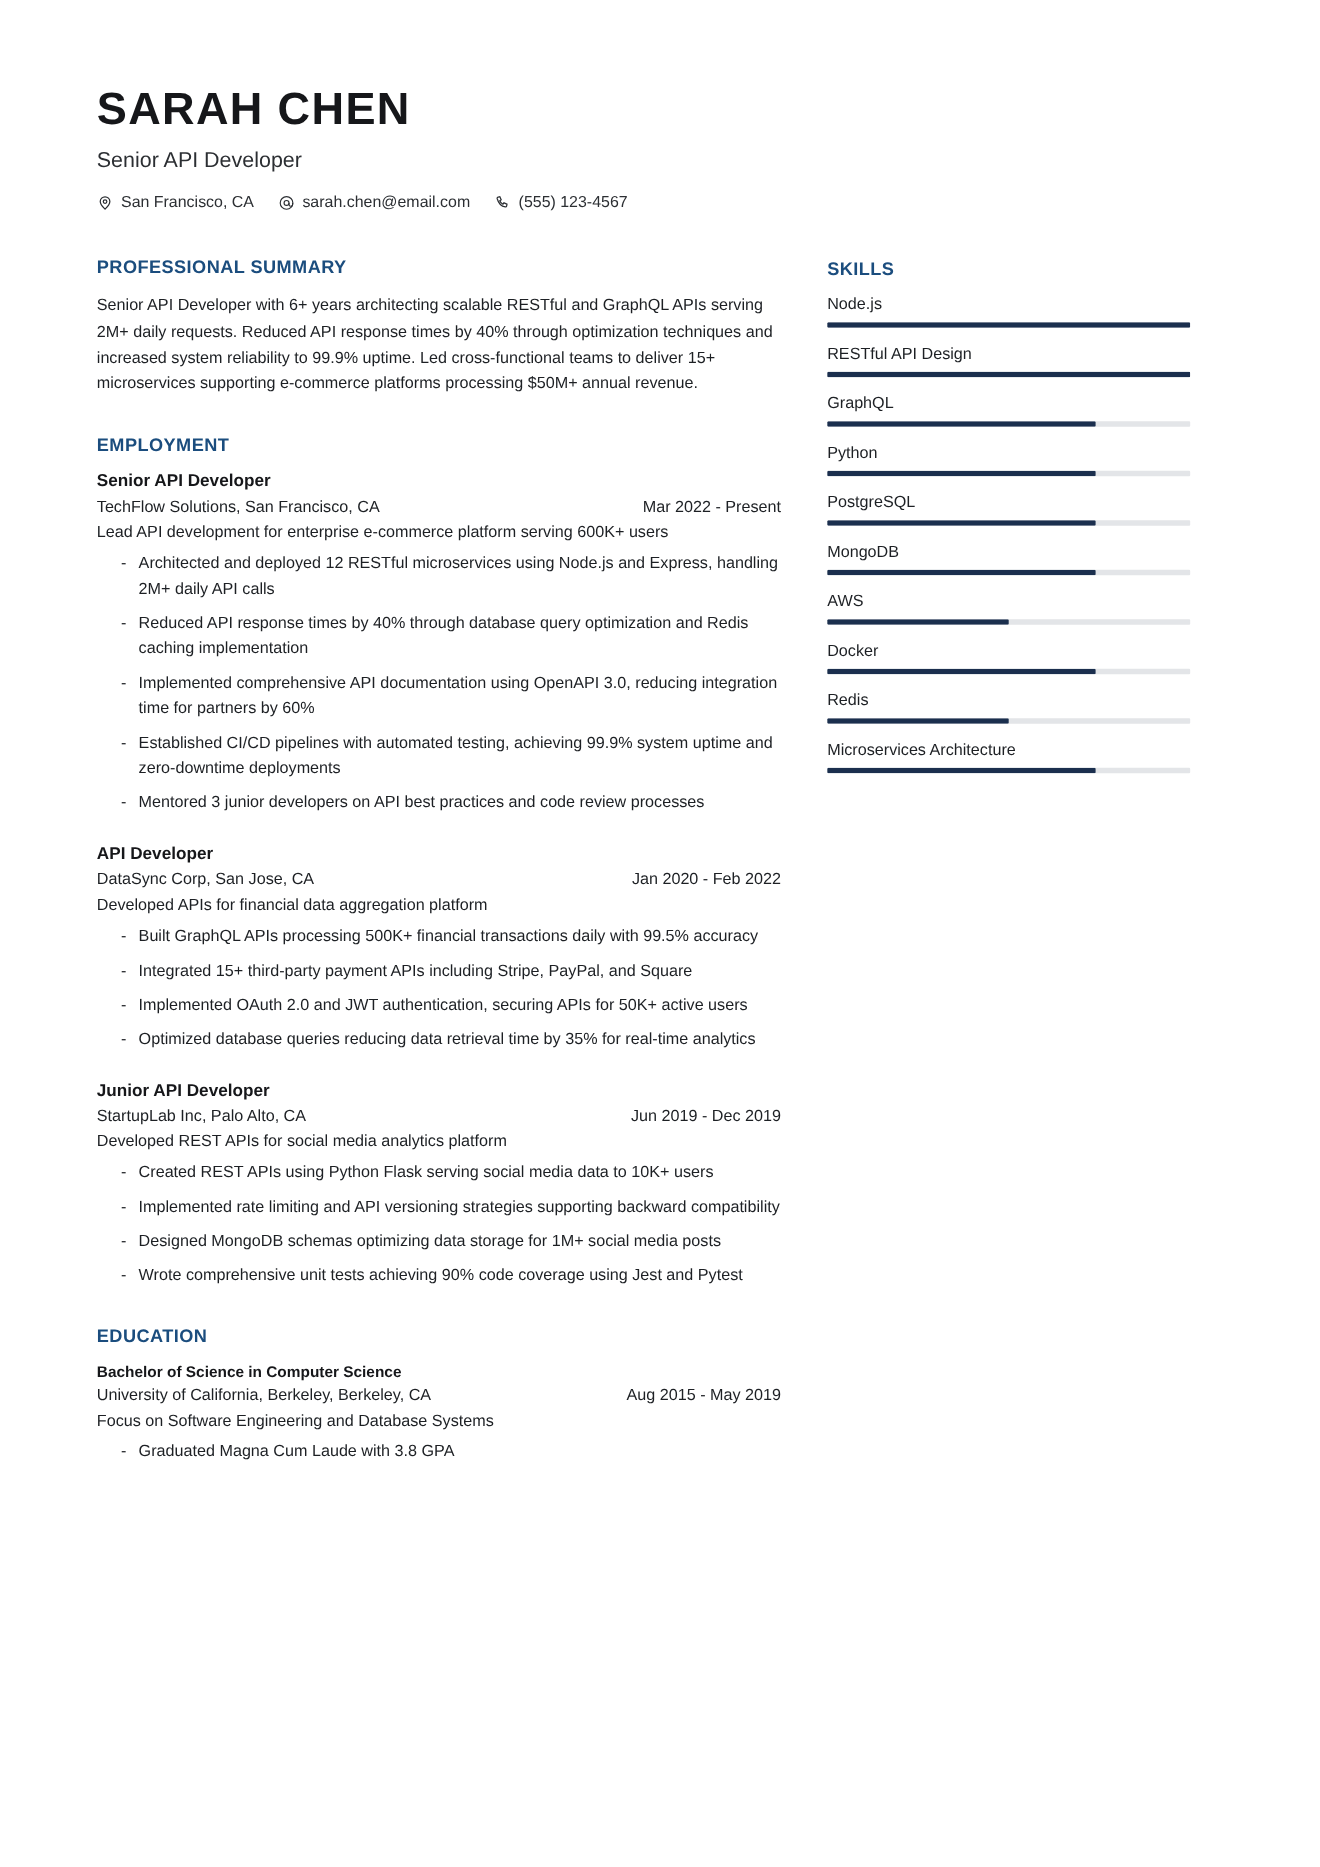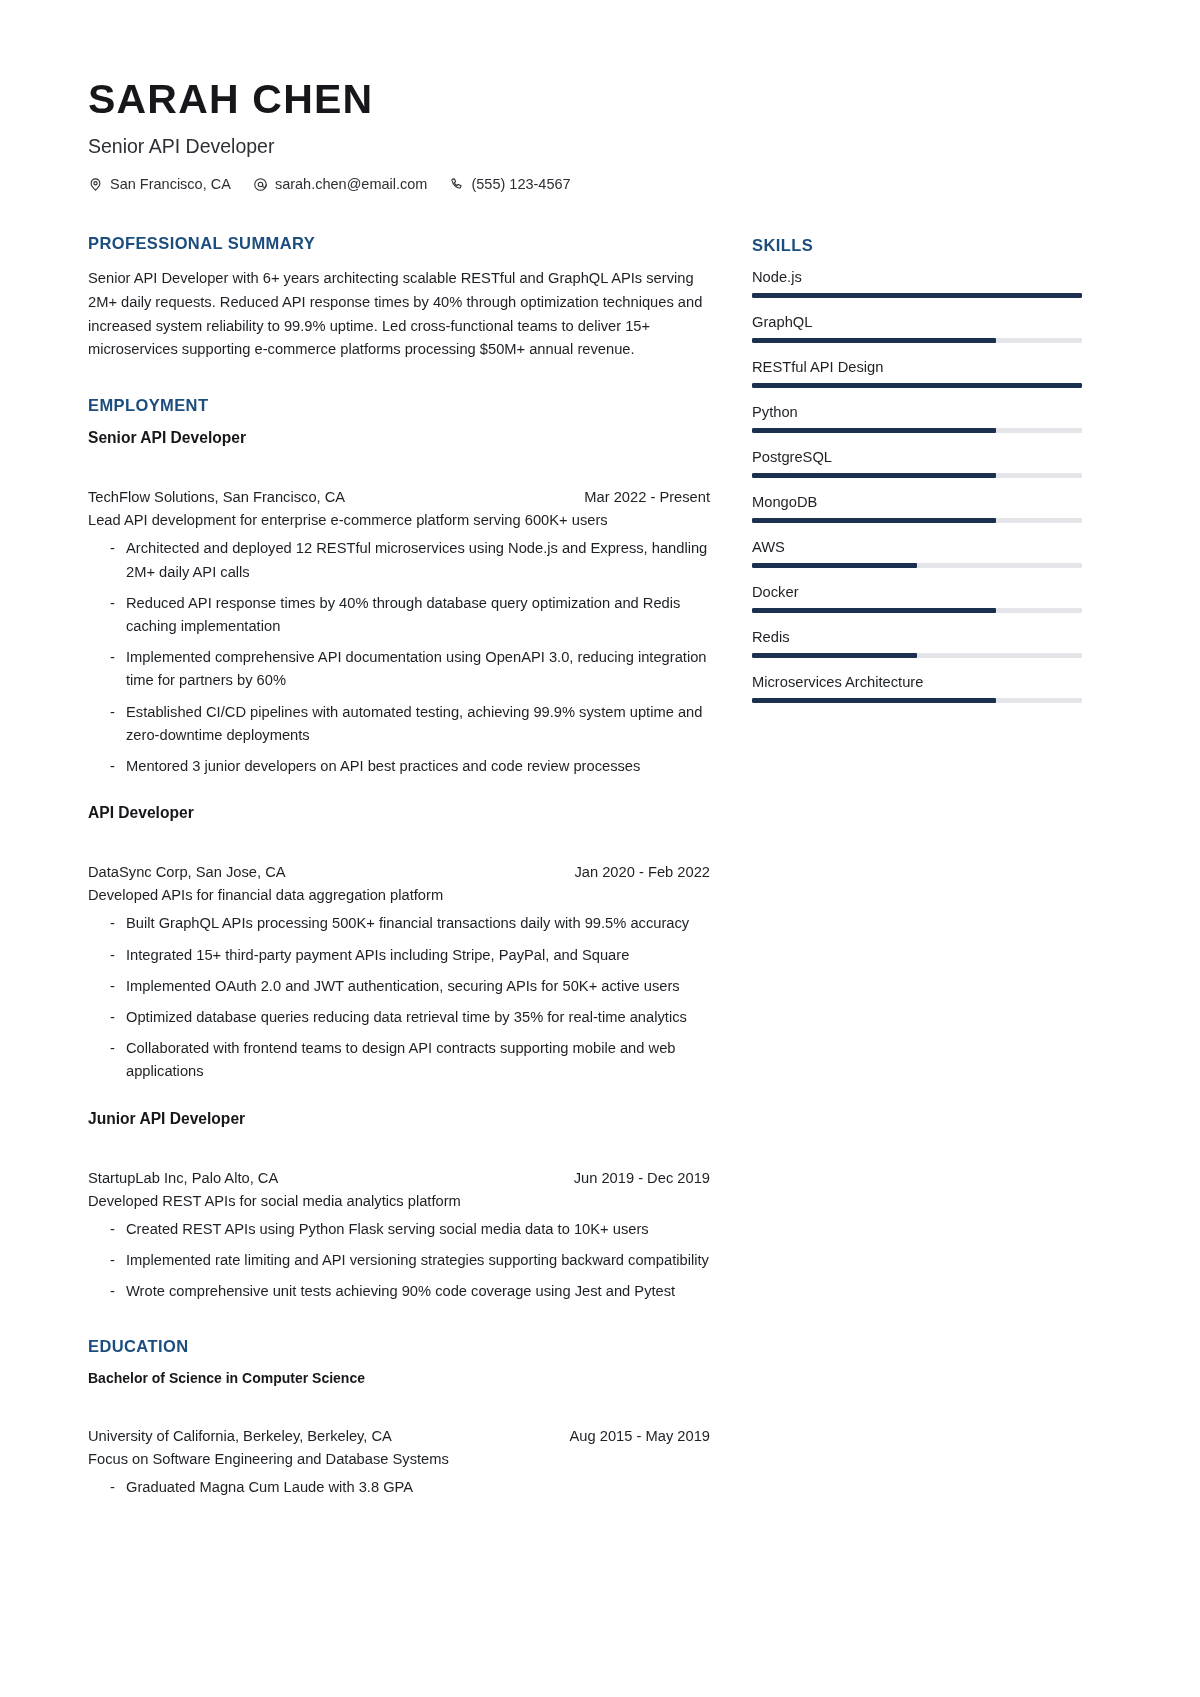--- a/index.html
+++ b/index.html
@@ -91,21 +91,21 @@
   .job-line {
     display: flex;
     justify-content: space-between;
     align-items: baseline;
     font-size: 14.7px;
     color: #1d2024;
     margin-bottom: 4px;
     gap: 28px;
   }
   .job-company { }
-  .job-dates { white-space: nowrap; margin-top: 36px; }
+  .job-dates { white-space: nowrap; }
   .job-desc {
     font-size: 14.7px;
     color: #1d2024;
     margin: 0 0 6px 0;
     line-height: 1.5;
   }
   ul.bullets {
     list-style: none;
     margin: 0;
     padding: 0 0 0 22px;
@@ -229,34 +229,34 @@
           <div class="job-line">
             <span class="job-company">DataSync Corp, San Jose, CA</span>
             <span class="job-dates">Jan 2020 - Feb 2022</span>
           </div>
           <p class="job-desc">Developed APIs for financial data aggregation platform</p>
           <ul class="bullets">
             <li>Built GraphQL APIs processing 500K+ financial transactions daily with 99.5% accuracy</li>
             <li>Integrated 15+ third-party payment APIs including Stripe, PayPal, and Square</li>
             <li>Implemented OAuth 2.0 and JWT authentication, securing APIs for 50K+ active users</li>
             <li>Optimized database queries reducing data retrieval time by 35% for real-time analytics</li>
-            <li>Collaborated with frontend teams to design API contracts supporting mobile and web applications</li>
           </ul>
         </div>
 
         <div class="job">
           <div class="job-role">Junior API Developer</div>
           <div class="job-line">
             <span class="job-company">StartupLab Inc, Palo Alto, CA</span>
             <span class="job-dates">Jun 2019 - Dec 2019</span>
           </div>
           <p class="job-desc">Developed REST APIs for social media analytics platform</p>
           <ul class="bullets">
             <li>Created REST APIs using Python Flask serving social media data to 10K+ users</li>
             <li>Implemented rate limiting and API versioning strategies supporting backward compatibility</li>
+            <li>Designed MongoDB schemas optimizing data storage for 1M+ social media posts</li>
             <li>Wrote comprehensive unit tests achieving 90% code coverage using Jest and Pytest</li>
           </ul>
         </div>
       </section>
 
       <section class="section">
         <h2 class="section-title" style="color: rgb(27, 77, 126);">EDUCATION</h2>
         <div class="job">
           <div class="edu-degree">Bachelor of Science in Computer Science</div>
           <div class="job-line">
@@ -275,29 +275,29 @@
     <aside class="col-side">
       <h2 class="section-title" style="color: rgb(27, 77, 126);">SKILLS</h2>
 
       <div class="skill">
         <div class="skill-name">Node.js</div>
         <div class="skill-bar" style="background: rgb(227, 229, 232);">
           <div class="skill-fill" style="width: 100%; background: rgb(27, 47, 78);"></div>
         </div>
       </div>
       <div class="skill">
+        <div class="skill-name">RESTful API Design</div>
+        <div class="skill-bar" style="background: rgb(227, 229, 232);">
+          <div class="skill-fill" style="width: 100%; background: rgb(27, 47, 78);"></div>
+        </div>
+      </div>
+      <div class="skill">
         <div class="skill-name">GraphQL</div>
         <div class="skill-bar" style="background: rgb(227, 229, 232);">
           <div class="skill-fill" style="width: 74%; background: rgb(27, 47, 78);"></div>
-        </div>
-      </div>
-      <div class="skill">
-        <div class="skill-name">RESTful API Design</div>
-        <div class="skill-bar" style="background: rgb(227, 229, 232);">
-          <div class="skill-fill" style="width: 100%; background: rgb(27, 47, 78);"></div>
         </div>
       </div>
       <div class="skill">
         <div class="skill-name">Python</div>
         <div class="skill-bar" style="background: rgb(227, 229, 232);">
           <div class="skill-fill" style="width: 74%; background: rgb(27, 47, 78);"></div>
         </div>
       </div>
       <div class="skill">
         <div class="skill-name">PostgreSQL</div>

